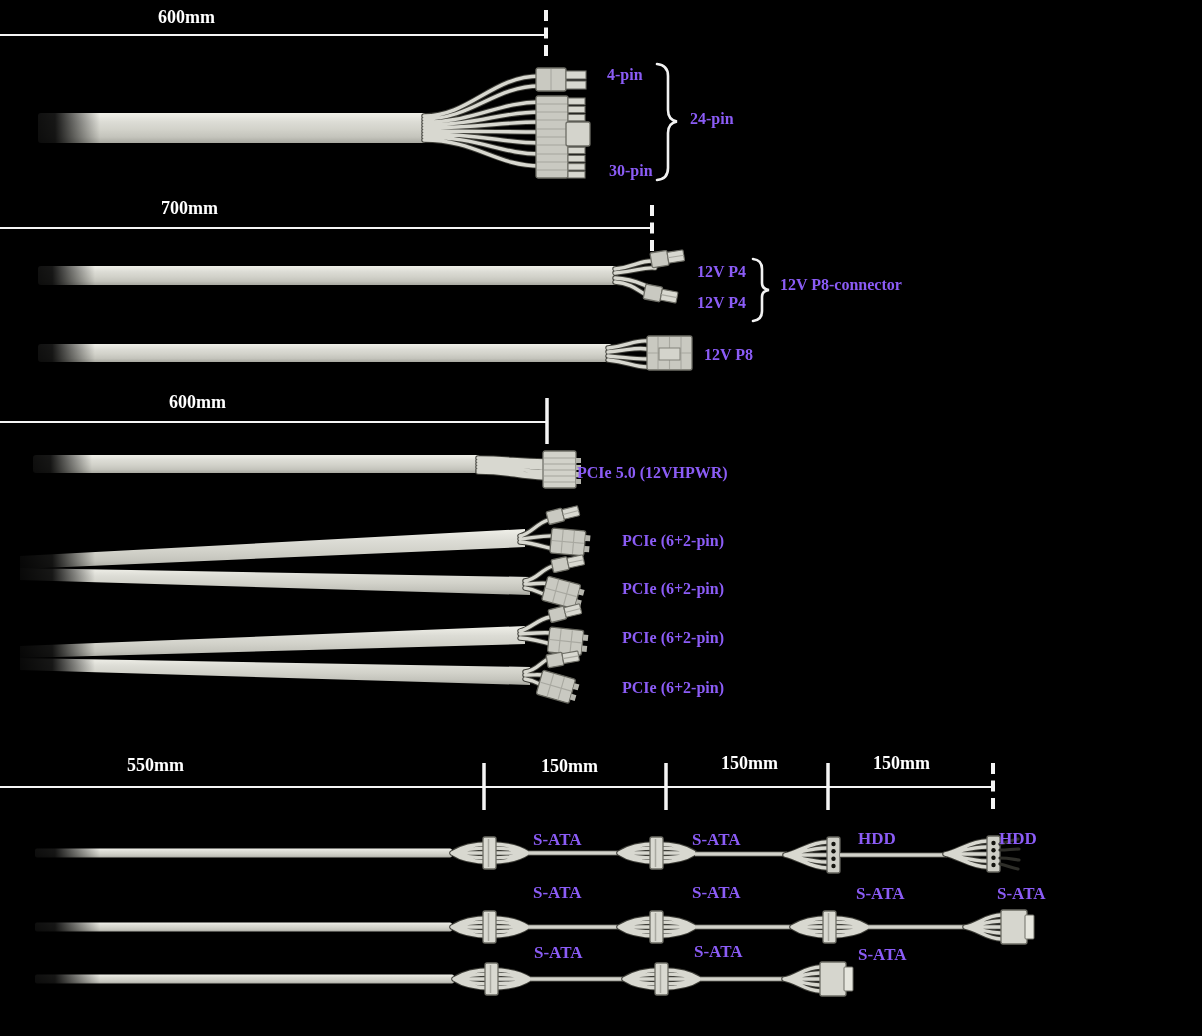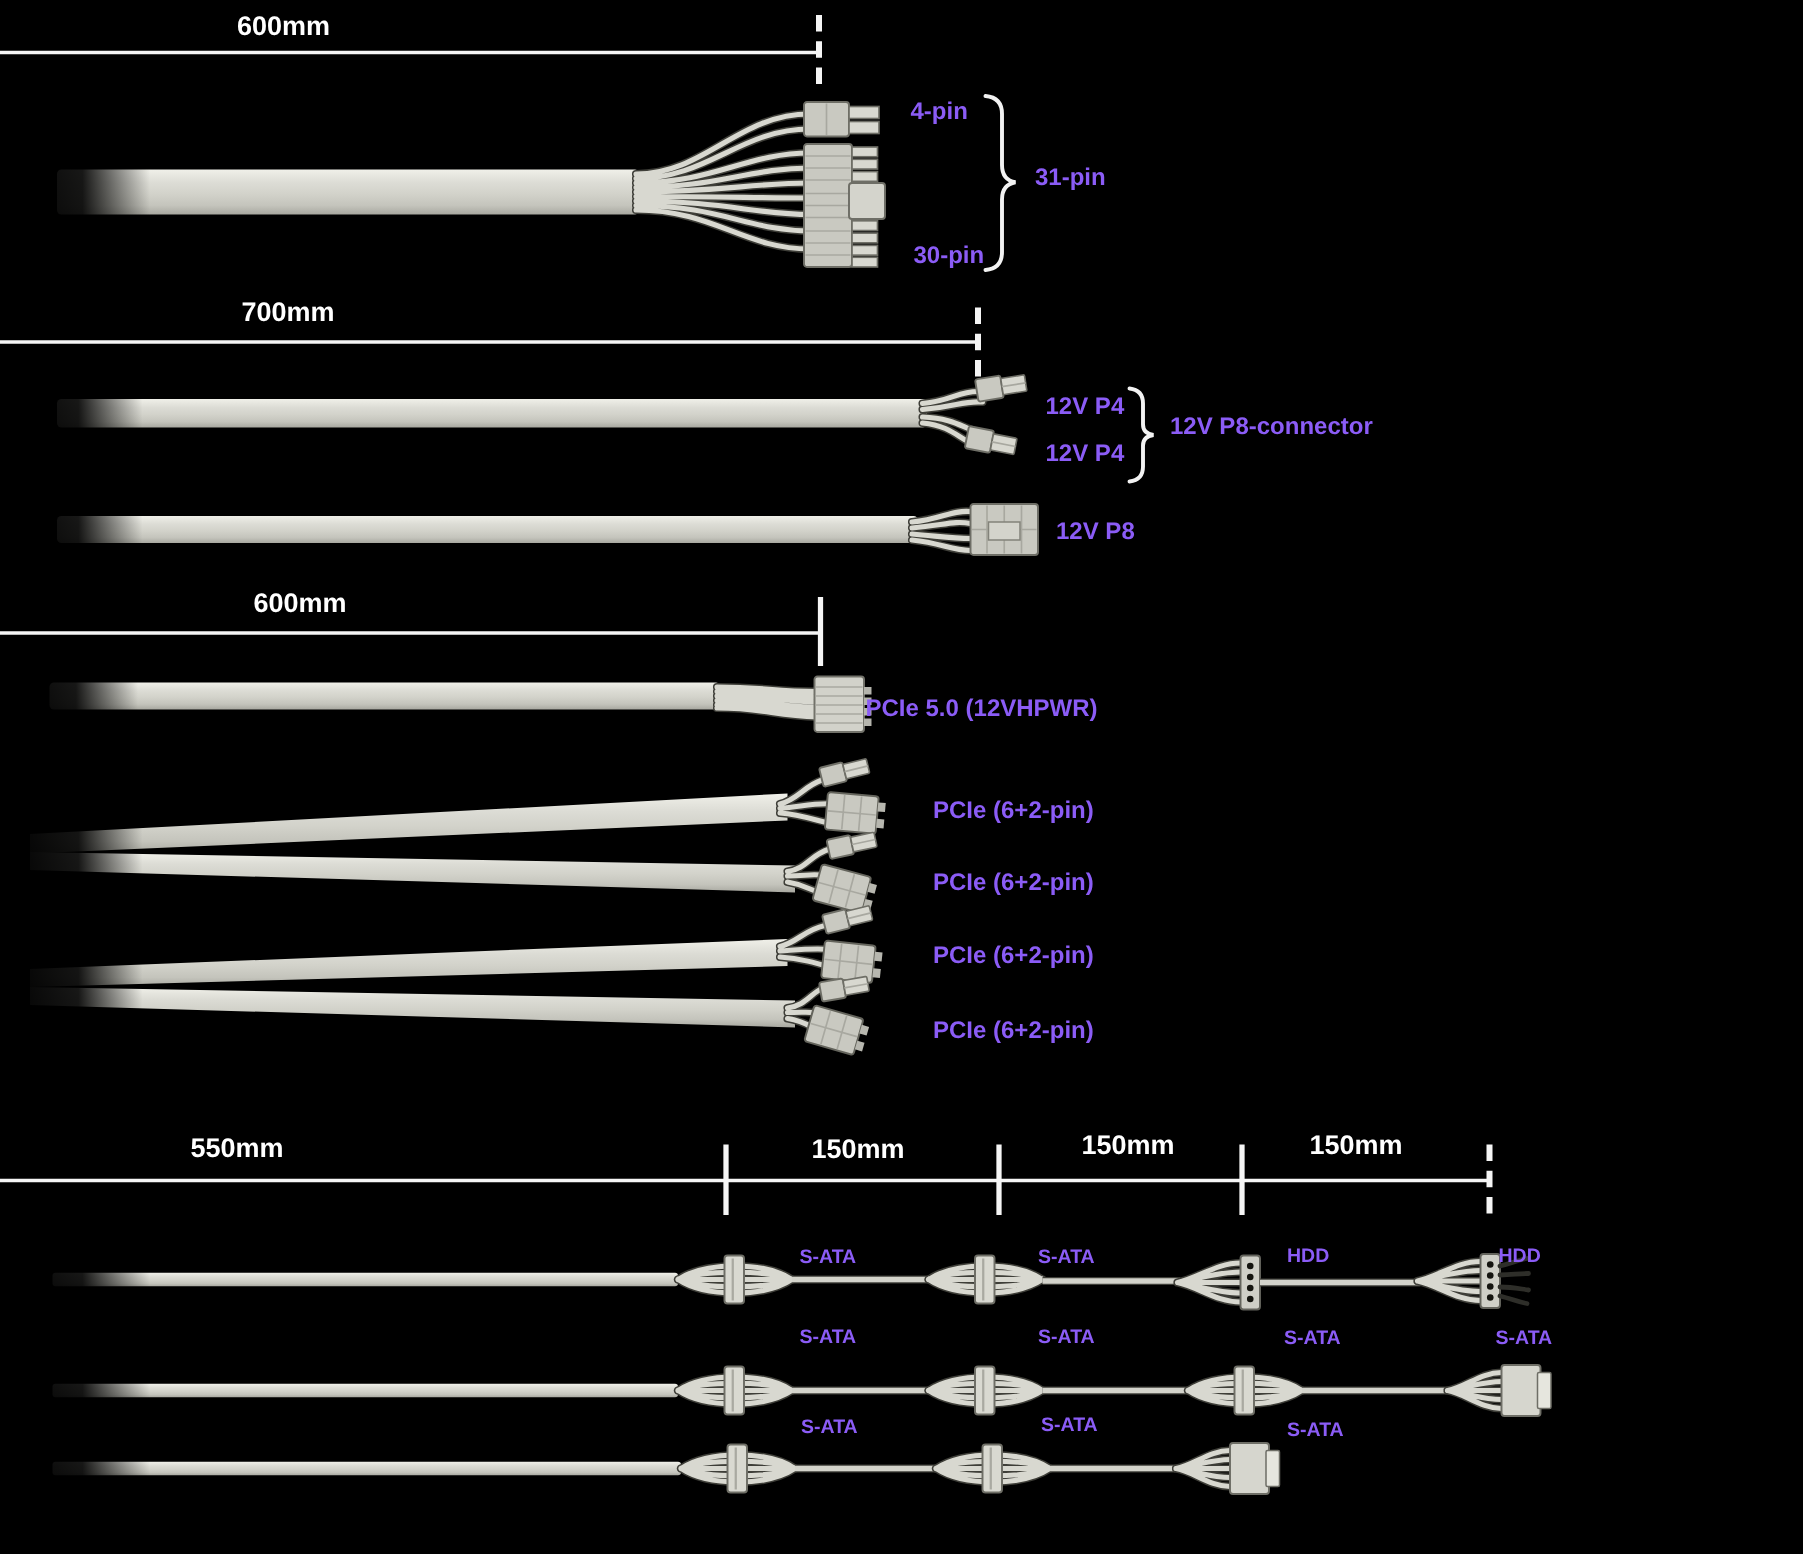--- a/index.html
+++ b/index.html
@@ -1,20 +1,20 @@
 <!DOCTYPE html>
 <html><head>
 <meta charset="utf-8">
 <style>
   html,body{margin:0;padding:0;background:#000;}
   #stage{position:relative;width:1202px;height:1036px;background:#000;overflow:hidden;
-         font-family:Liberation Sans, sans-serif;}
+         font-family:Liberation Serif, serif;}
   #art{position:absolute;left:0;top:0;}
   .lbl{position:absolute;color:#8b5cf6;font-weight:700;font-size:16px;line-height:1;white-space:nowrap;}
-  .lbl-s{font-size:13px;}
+  .lbl-s{font-size:17px;}
   .meas{position:absolute;color:#fff;font-weight:700;font-size:18px;line-height:1;white-space:nowrap;}
 </style>
 </head>
 <body>
 
 <div id="stage">
 
 <svg id="art" width="1202" height="1036" viewBox="0 0 1202 1036">
   <defs>
     <style>
@@ -267,21 +267,21 @@
   <div class="meas" style="left:158px;top:8px">600mm</div>
   <div class="meas" style="left:161px;top:199px">700mm</div>
   <div class="meas" style="left:169px;top:393px">600mm</div>
   <div class="meas" style="left:127px;top:756px">550mm</div>
   <div class="meas" style="left:541px;top:757px">150mm</div>
   <div class="meas" style="left:721px;top:754px">150mm</div>
   <div class="meas" style="left:873px;top:754px">150mm</div>
 
   <div class="lbl" style="left:607px;top:67px">4-pin</div>
   <div class="lbl" style="left:609px;top:163px">30-pin</div>
-  <div class="lbl" style="left:690px;top:111px">31-pin</div>
+  <div class="lbl" style="left:690px;top:111px">24-pin</div>
 
   <div class="lbl" style="left:697px;top:264px">12V P4</div>
   <div class="lbl" style="left:697px;top:295px">12V P4</div>
   <div class="lbl" style="left:780px;top:277px">12V P8-connector</div>
   <div class="lbl" style="left:704px;top:347px">12V P8</div>
 
   <div class="lbl" style="left:577px;top:465px">PCIe 5.0 (12VHPWR)</div>
 
   <div class="lbl" style="left:622px;top:533px">PCIe (6+2-pin)</div>
   <div class="lbl" style="left:622px;top:581px">PCIe (6+2-pin)</div>

